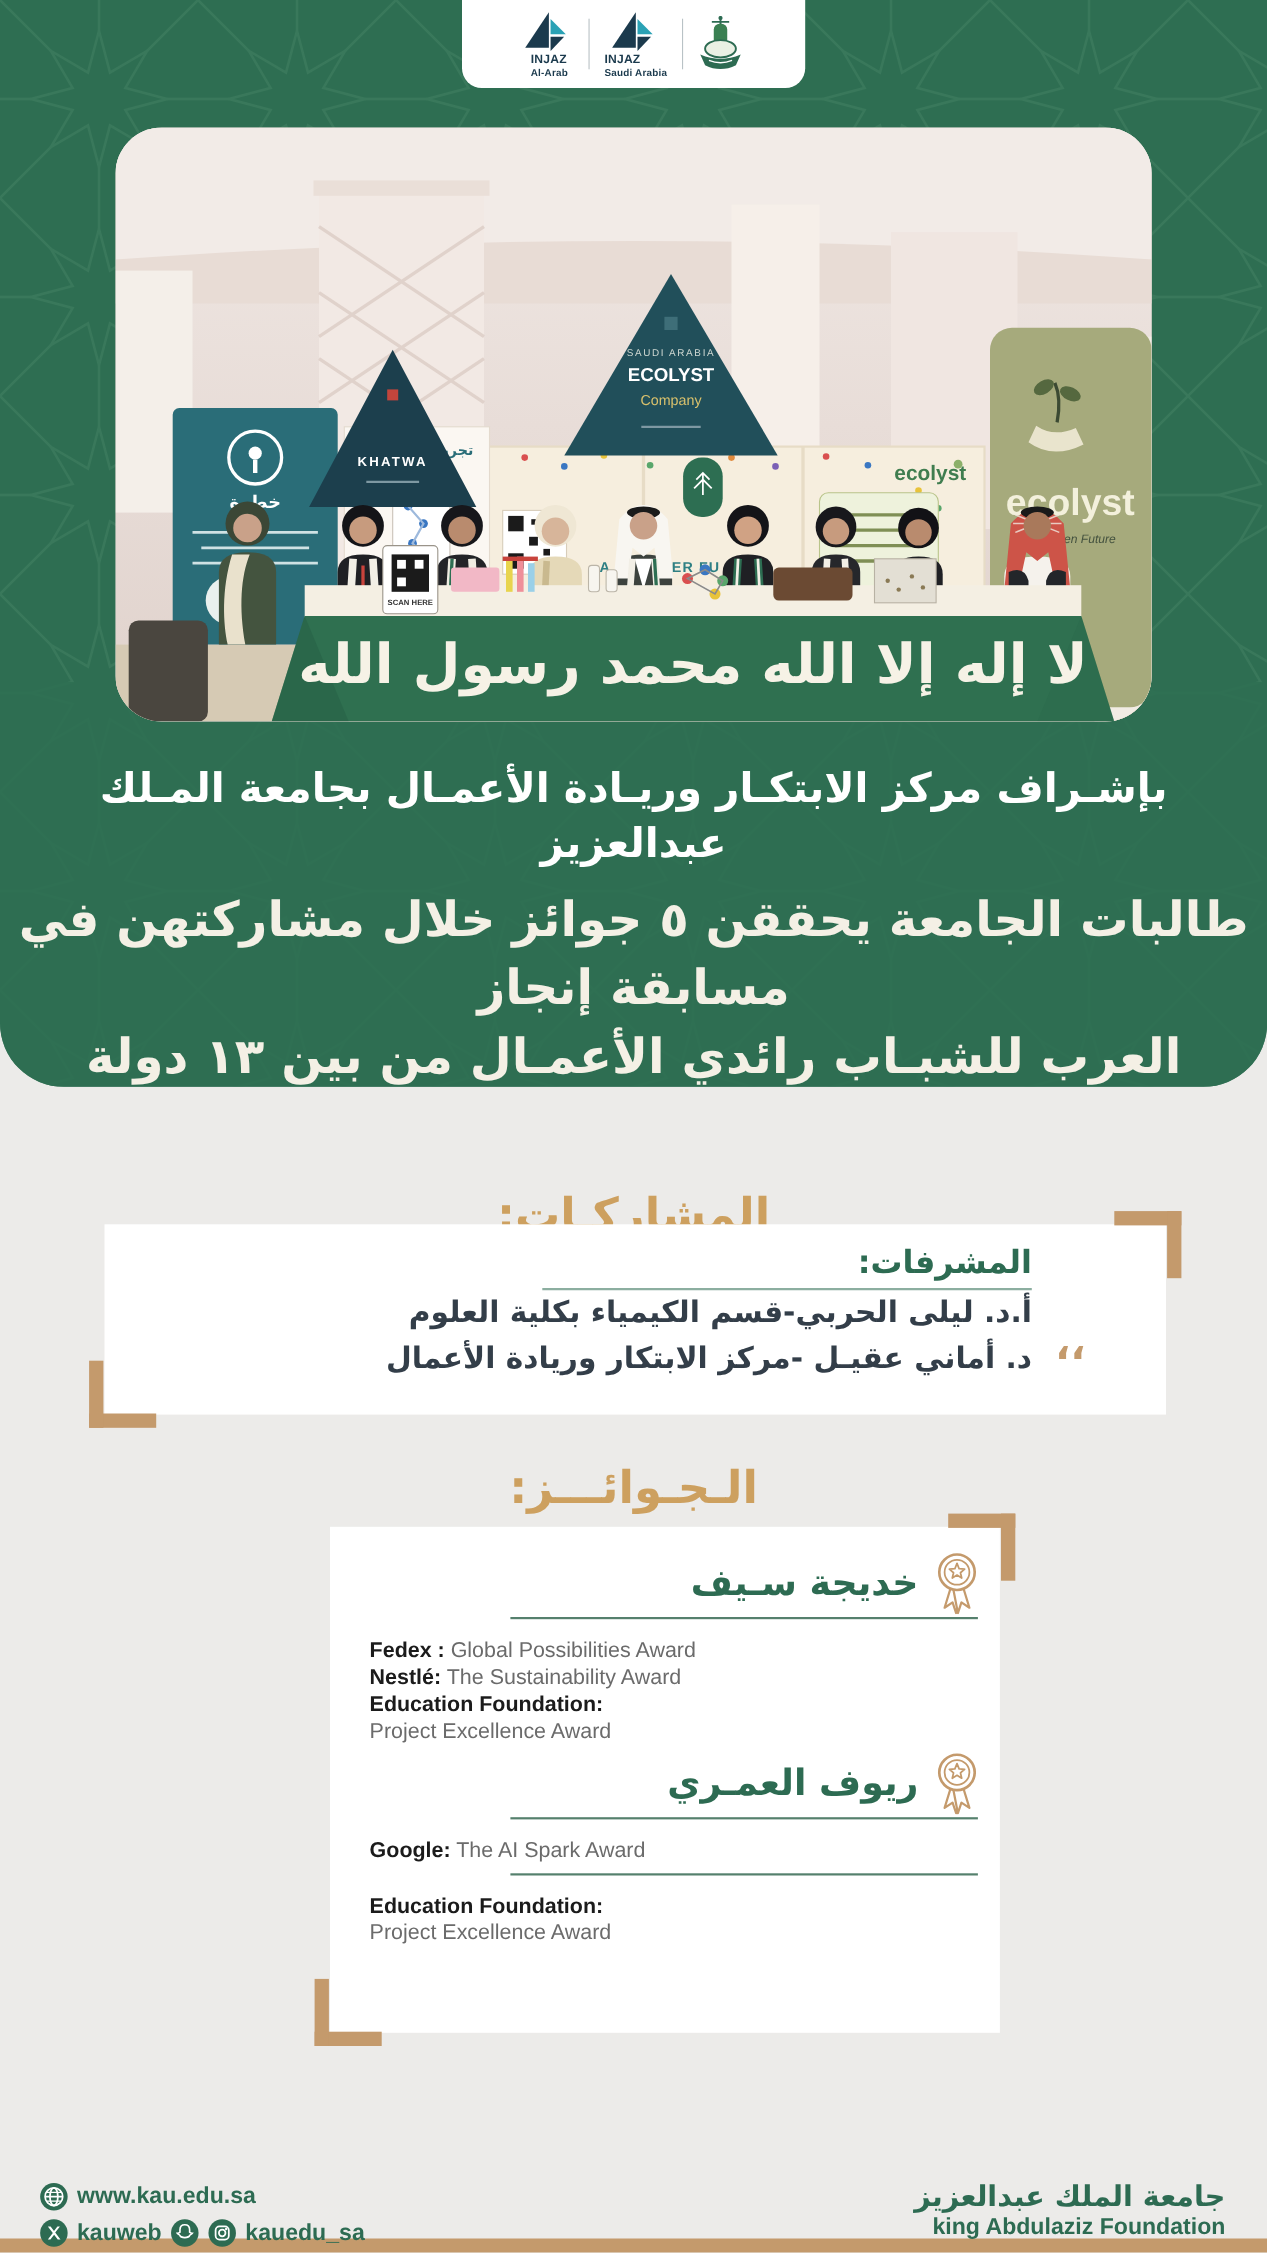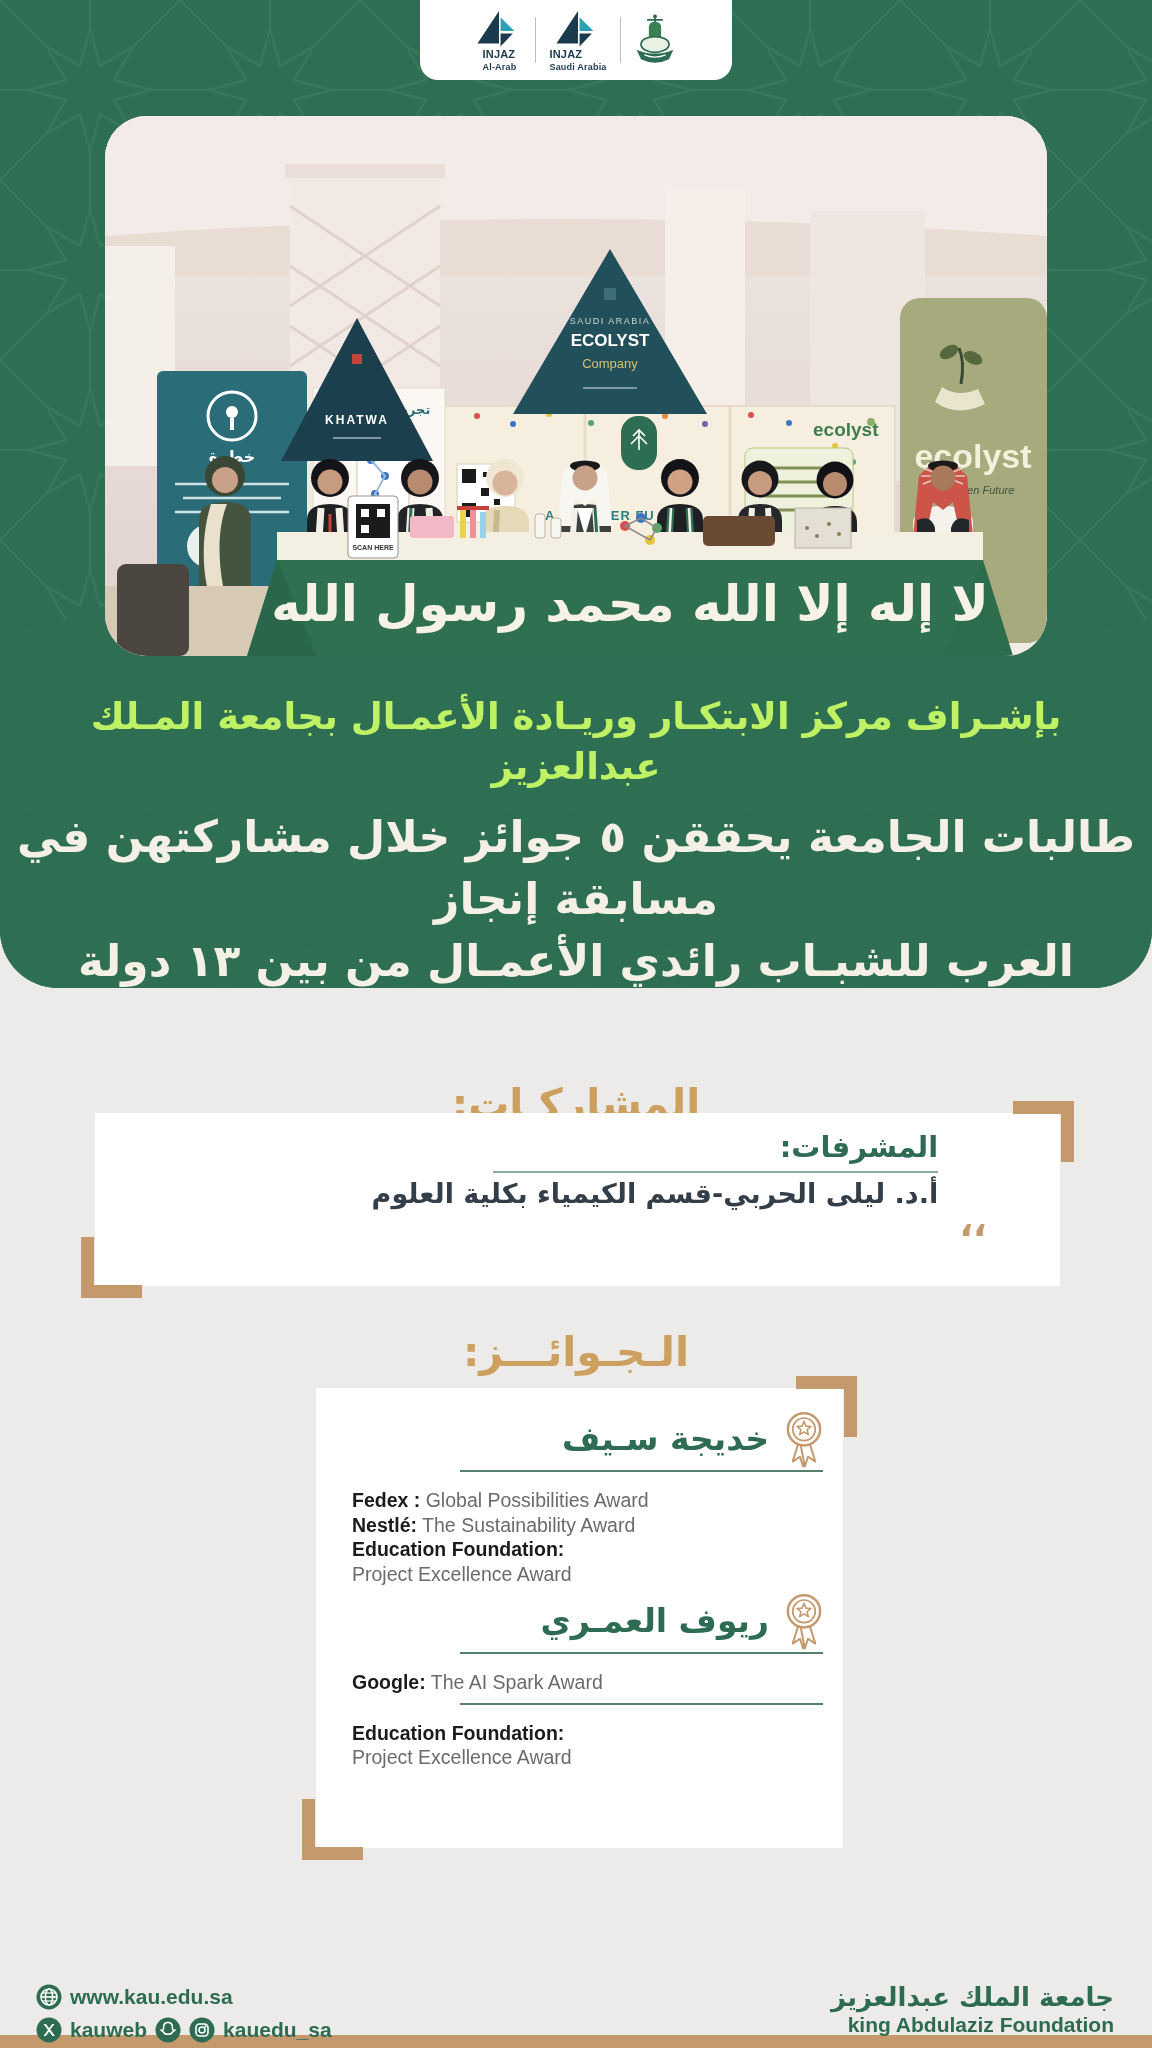--- a/index.html
+++ b/index.html
@@ -16,21 +16,21 @@
   .logo-item{display:flex;flex-direction:column;align-items:center;}
   .logo-item .wordmark{font-family:"Liberation Sans",sans-serif;font-weight:bold;color:#1B3A4D;
              font-size:11px;line-height:12px;letter-spacing:.2px;}
   .logo-item .wordmark small{font-weight:bold;font-size:9px;color:#1B3A4D;}
   .logo-divider{width:1px;height:46px;background:#b9c2c6;}
   
   .photo-frame{position:absolute;top:116px;left:105px;width:942px;height:540px;border-radius:42px;
                overflow:hidden;z-index:4;background:#e7dcd6;}
   
   .announce{position:absolute;top:692px;left:0;width:1152px;text-align:center;z-index:4;direction:rtl;}
-  .announce .supervision{color:#bef264;font-size:37px;font-weight:bold;line-height:50px;margin:0 40px;}
+  .announce .supervision{color:#ffffff;font-size:37px;font-weight:bold;line-height:50px;margin:0 40px;}
   .announce .bodytext{margin-top:14px;color:#F4F0E5;font-size:44px;font-weight:bold;line-height:62px;}
   
   .gold-heading{position:absolute;left:0;width:1152px;text-align:center;color:#CDA05F;
                 font-size:41px;font-weight:bold;direction:rtl;}
   .h-participants{top:1080px;}
   .h-awards{top:1328px;}
   .white-card{position:absolute;background:#ffffff;}
   .corner{position:absolute;width:48px;height:48px;pointer-events:none;}
   .corner.tr{top:-12px;right:-14px;border-top:13px solid #C49A6C;border-right:13px solid #C49A6C;}
   .corner.bl{bottom:-12px;left:-14px;border-bottom:13px solid #C49A6C;border-left:13px solid #C49A6C;}
@@ -39,21 +39,21 @@
   .p-inner{position:absolute;inset:14px 52px 10px 40px;display:flex;direction:rtl;gap:0;}
   .p-col{display:flex;flex-direction:column;}
   .p-col.students{width:41%;}
   .p-col.supers{width:51%;}
   .p-quote{width:8%;display:flex;align-items:center;justify-content:center;color:#C49A6C;
            font-size:36px;font-weight:bold;padding-top:44px;}
   .p-title{color:#2D6B52;font-size:29px;font-weight:bold;line-height:40px;}
   .p-rule{border-bottom:2px solid rgba(45,107,82,.55);margin-top:4px;}
   .p-row{color:#333E49;font-size:27px;font-weight:bold;line-height:42px;white-space:nowrap;}
   
-  .a-card{top:1388px;left:316px;width:527px;height:460px;padding:0;}
+  .a-card{top:1388px;left:300px;width:609px;height:460px;padding:0;}
   .a-inner{position:absolute;inset:22px 14px 10px 36px;}
   .award-head{display:flex;direction:rtl;align-items:center;gap:10px;justify-content:flex-start;}
   .award-name{color:#2D6B52;font-size:33px;font-weight:bold;line-height:56px;}
   .award-rule{width:76%;margin:2px 6px 16px auto;border-bottom:2px solid #55806D;}
   .award-line{direction:ltr;text-align:left;font-family:"Liberation Sans",sans-serif;
               font-size:19.5px;line-height:24.5px;color:#6B6B6B;}
   .award-line b{color:#1B1B1B;}
   .award-gap{height:6px;}
   
   .footer-left{position:absolute;left:36px;top:1984px;display:flex;flex-direction:column;gap:7px;z-index:3;}
@@ -364,20 +364,21 @@
 
   <div class="white-card p-card">
     <div class="corner tr"></div>
     <div class="corner bl"></div>
     <div class="p-inner">
       <div class="p-quote">،،</div>
       <div class="p-col supers">
         <div class="p-title">المشرفات:</div>
         <div class="p-rule"></div>
         <div class="p-row">أ.د. ليلى الحربي-قسم الكيمياء بكلية العلوم</div>
+        <div class="p-row">د. أماني عقيـل -مركز الابتكار وريادة الأعمال</div>
       </div>
     </div>
   </div>
 
   <div class="gold-heading h-awards">الـجـوائـــز:</div>
 
   <div class="white-card a-card">
     <div class="corner tr"></div>
     <div class="corner bl"></div>
     <div class="a-inner">

